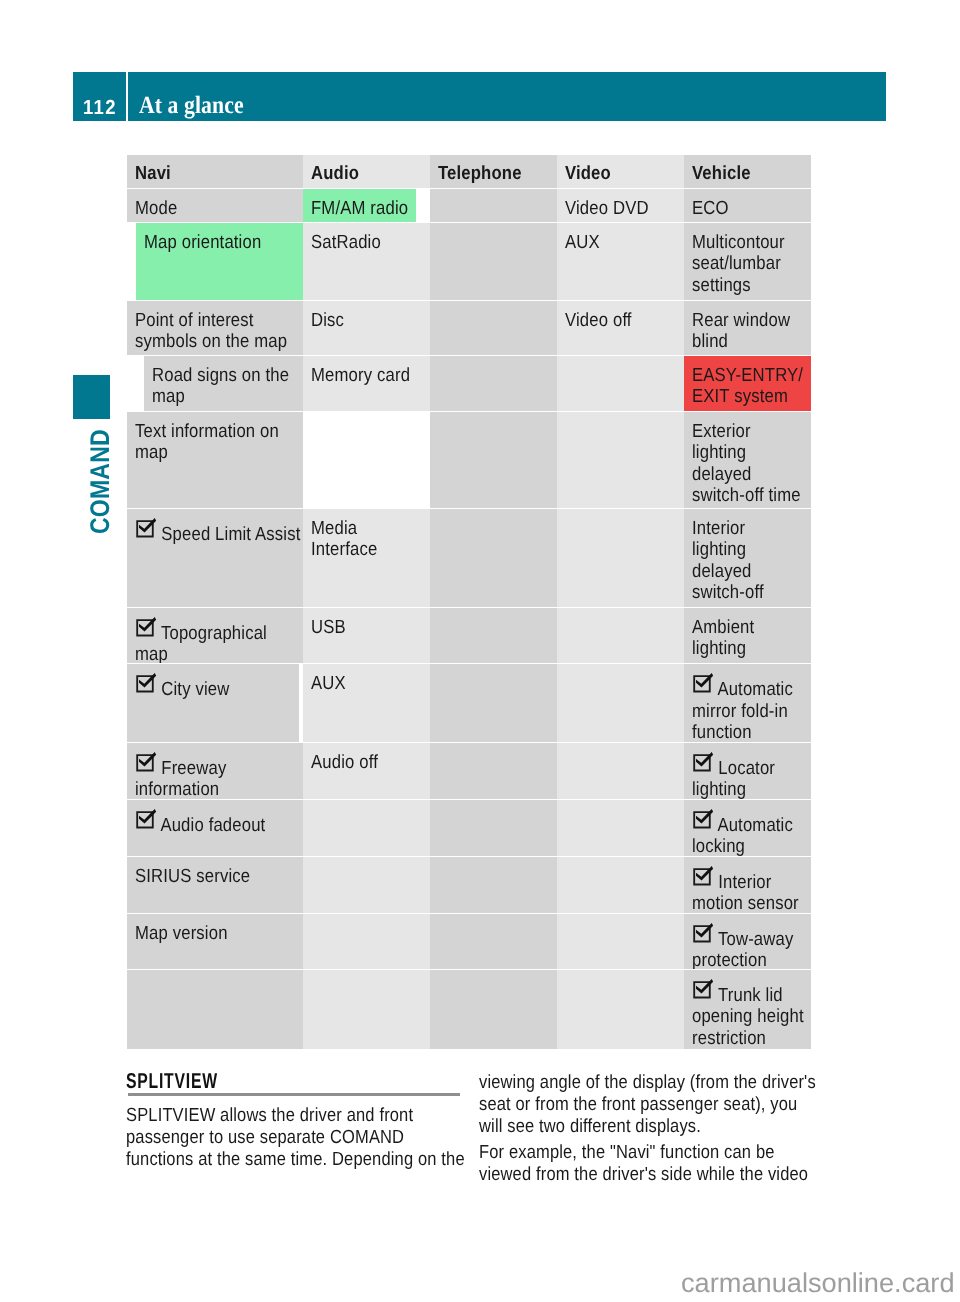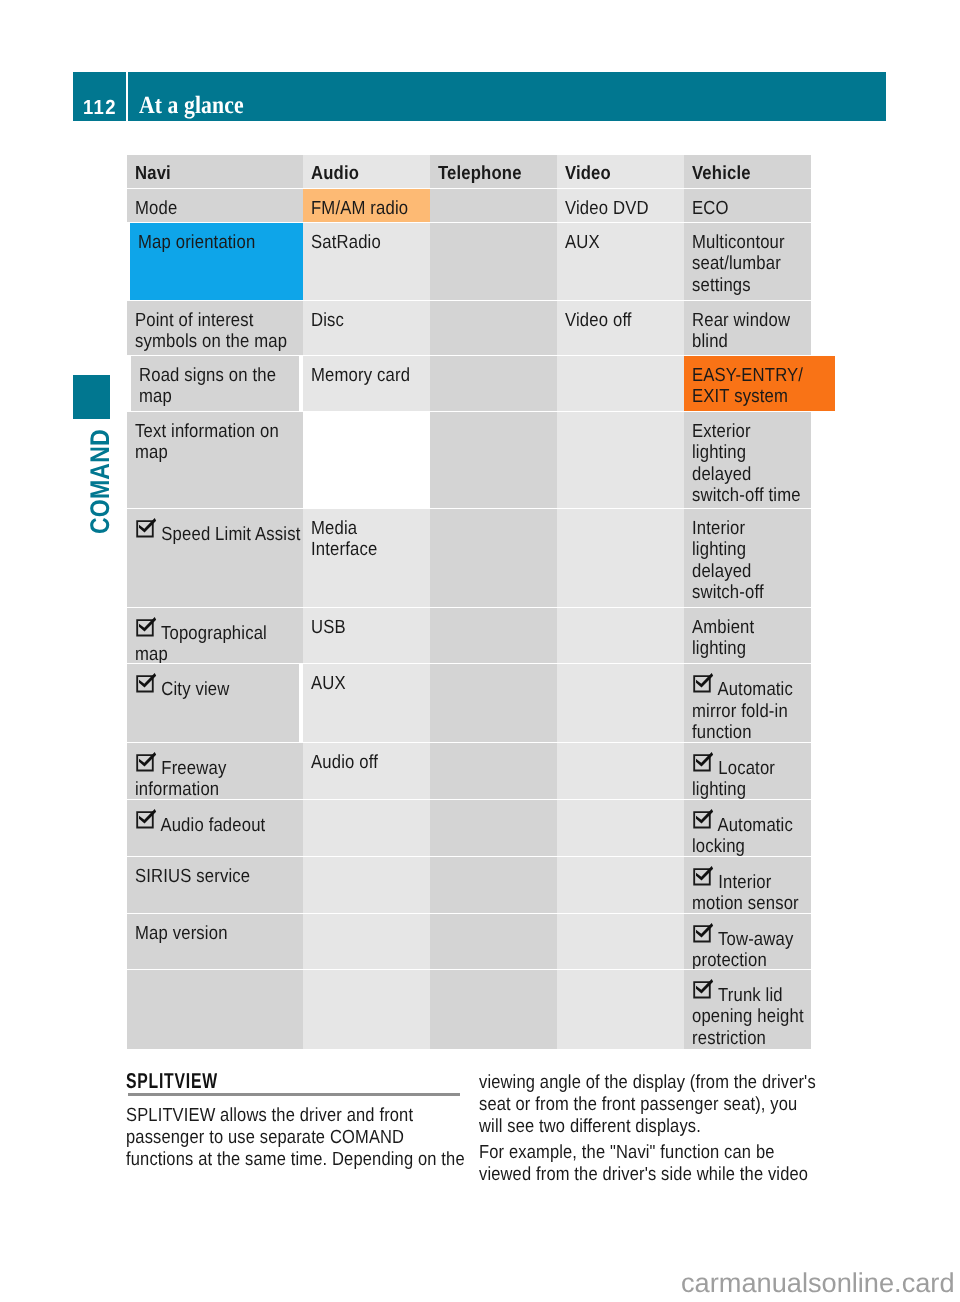--- a/index.html
+++ b/index.html
@@ -91,34 +91,34 @@
         </div>
         <div class="tcell" style="left:557px;width:127px;background:#d4d4d4">
           <u>Vehicle</u>
         </div>
       </div>
       <div class="sep"></div>
       <div class="trow" style="height:33px">
         <div class="tcell" style="left:0px;width:176px;background:#d4d4d4">
           <u>Mode</u>
         </div>
-        <div class="tcell" style="left:176px;width:127px;background:#fdba74">
+        <div class="tcell" style="left:176px;width:113px;background:#86efac">
           <u>FM/AM radio</u>
         </div>
         <div class="tcell" style="left:303px;width:127px;background:#d4d4d4"></div>
         <div class="tcell" style="left:430px;width:127px;background:#e6e6e6">
           <u>Video DVD</u>
         </div>
         <div class="tcell" style="left:557px;width:127px;background:#d4d4d4">
           <u>ECO</u>
         </div>
       </div>
       <div class="sep"></div>
       <div class="trow" style="height:76.8px">
-        <div class="tcell" style="left:3px;width:181px;background:#0ea5e9">
+        <div class="tcell" style="left:9px;width:181px;background:#86efac">
           <u>Map orientation</u>
         </div>
         <div class="tcell" style="left:176px;width:127px;background:#e6e6e6">
           <u>SatRadio</u>
         </div>
         <div class="tcell" style="left:303px;width:127px;background:#d4d4d4"></div>
         <div class="tcell" style="left:430px;width:127px;background:#e6e6e6">
           <u>AUX</u>
         </div>
         <div class="tcell" style="left:557px;width:127px;background:#d4d4d4">
@@ -140,30 +140,30 @@
         <div class="tcell" style="left:430px;width:127px;background:#e6e6e6">
           <u>Video off</u>
         </div>
         <div class="tcell" style="left:557px;width:127px;background:#d4d4d4">
           <u>Rear window
 blind</u>
         </div>
       </div>
       <div class="sep"></div>
       <div class="trow" style="height:55.4px">
-        <div class="tcell" style="left:4px;width:168px;background:#d4d4d4">
+        <div class="tcell" style="left:17px;width:168px;background:#d4d4d4">
           <u>Road signs on the
 map</u>
         </div>
         <div class="tcell" style="left:176px;width:127px;background:#e6e6e6">
           <u>Memory card</u>
         </div>
         <div class="tcell" style="left:303px;width:127px;background:#d4d4d4"></div>
         <div class="tcell" style="left:430px;width:127px;background:#e6e6e6"></div>
-        <div class="tcell" style="left:557px;width:151px;background:#f97316">
+        <div class="tcell" style="left:557px;width:127px;background:#ef4444">
           <u>EASY-ENTRY/
 EXIT system</u>
         </div>
       </div>
       <div class="sep"></div>
       <div class="trow" style="height:96.2px">
         <div class="tcell" style="left:0px;width:176px;background:#d4d4d4">
           <u>Text information on
 map</u>
         </div>

